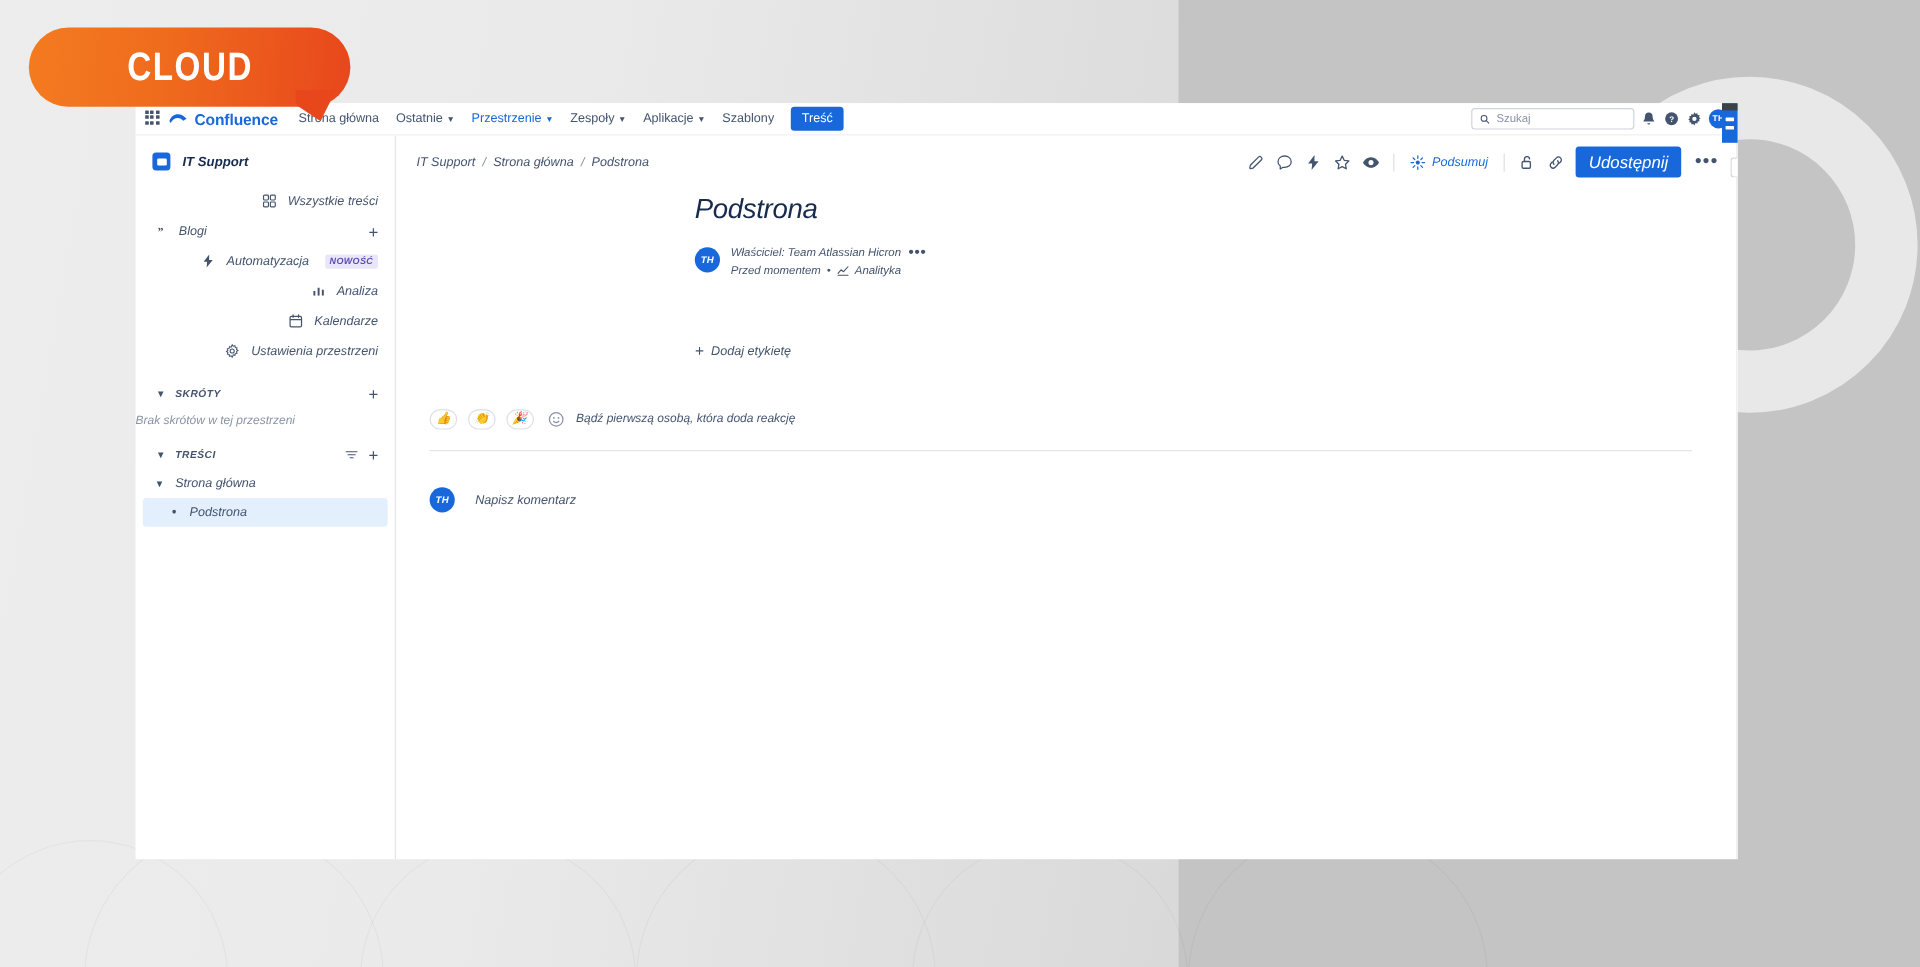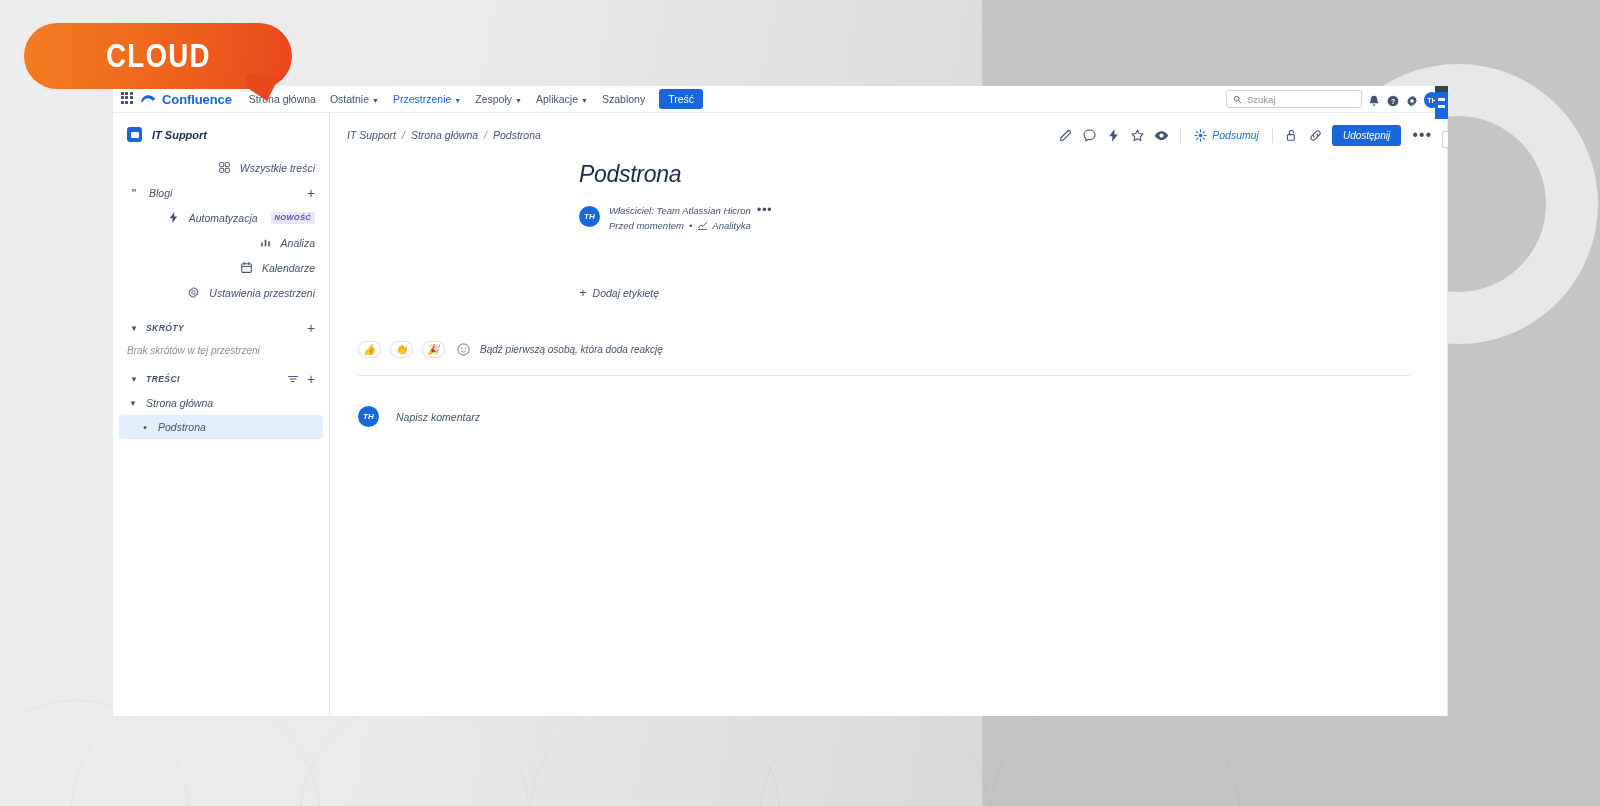--- a/index.html
+++ b/index.html
@@ -63,21 +63,21 @@
     display: flex; align-items: center; gap: 3px; white-space: nowrap; cursor: pointer;
   }
   .navitem.active { color: #1868db; }
   .caret { font-size: 7px; line-height: 1; position: relative; top: 1px; }
   .create-btn {
     background: #1868db; color: #fff; font-size: 10.5px; font-weight: 500;
     border-radius: 3px; padding: 4px 9px; margin-left: 7px; cursor: pointer;
     white-space: nowrap;
   }
   .nav-right {
-    margin-left: auto; display: flex; align-items: flex-end; gap: 5px; padding-right: 8px;
+    margin-left: auto; display: flex; align-items: center; gap: 5px; padding-right: 8px;
   }
   .searchbox {
     width: 136px; height: 18px; border: 1px solid #d0d4dc; border-radius: 3px;
     display: flex; align-items: center; gap: 5px; padding: 0 6px; background: #fff;
   }
   .searchbox .ph { font-size: 9.5px; color: #8993a4; }
   .nav-icon { width: 14px; height: 14px; color: #44546f; cursor: pointer; flex: none; }
   .avatar {
     width: 16px; height: 16px; border-radius: 50%; background: #1868db; color: #fff;
     font-size: 7px; font-weight: 700; display: flex; align-items: center;
@@ -124,21 +124,21 @@
     margin: 11px 6px 0 6px; border-radius: 3px;
   }
   .sect-chev {
     width: 14px; height: 14px; display: flex; align-items: center; justify-content: center;
     color: #44546f; font-size: 8px; cursor: pointer; flex: none;
   }
   .sect-title {
     font-size: 8.5px; font-weight: 700; color: #44546f; letter-spacing: .45px;
   }
   .sect-actions { margin-left: auto; display: flex; align-items: center; gap: 8px; }
-  .empty-note { font-size: 10px; color: #8993a4; padding: 5px 14px 0 14px; }
+  .empty-note { font-size: 10px; color: #8993a4; padding: 5px 14px 0 0; }
   .tree-item {
     display: flex; align-items: center; gap: 7px; height: 24px; padding: 0 8px;
     margin: 0 6px; border-radius: 3px; cursor: pointer;
   }
   .tree-item .tw { font-size: 8px; color: #44546f; width: 12px; text-align: center; flex:none;}
   .tree-item .tlabel { font-size: 10.5px; color: #44546f; }
   .tree-item.selected { background: #e3effd; }
   .tree-item.child { padding-left: 20px; }
   .tree-dot { width: 12px; text-align: center; color: #44546f; font-size: 11px; flex:none; line-height: 1;}
 
@@ -151,21 +151,21 @@
   .crumb { font-size: 10.5px; color: #44546f; cursor: pointer; white-space: nowrap; }
   .crumb-sep { font-size: 10.5px; color: #8993a4; }
   .page-actions { margin-left: auto; display: flex; align-items: center; gap: 9px; padding-right: 6px;}
   .pa-icon { width: 15px; height: 15px; color: #44546f; cursor: pointer; flex: none; }
   .pa-sep { width: 1px; height: 15px; background: #dcdfe4; margin: 0 2px; }
   .summarize {
     display: flex; align-items: center; gap: 5px; cursor: pointer; padding: 2px 2px;
   }
   .summarize span { font-size: 10.5px; color: #1868db; white-space: nowrap; }
   .share-btn {
-    background: #1868db; color: #fff; font-size: 10px; font-weight: 500;
+    background: #1868db; color: #fff; font-size: 14px; font-weight: 500;
     border-radius: 3px; padding: 5px 11px; cursor: pointer; white-space: nowrap;
   }
   .more-dots {
     color: #44546f; font-size: 16px; line-height: 0.4; cursor: pointer;
     letter-spacing: 1px; padding: 0 2px;
   }
 
   .doc { padding-left: 249px; padding-right: 30px; }
   .doc-title {
     font-size: 23px; color: #172b4d; font-weight: 400; letter-spacing: -.3px;

